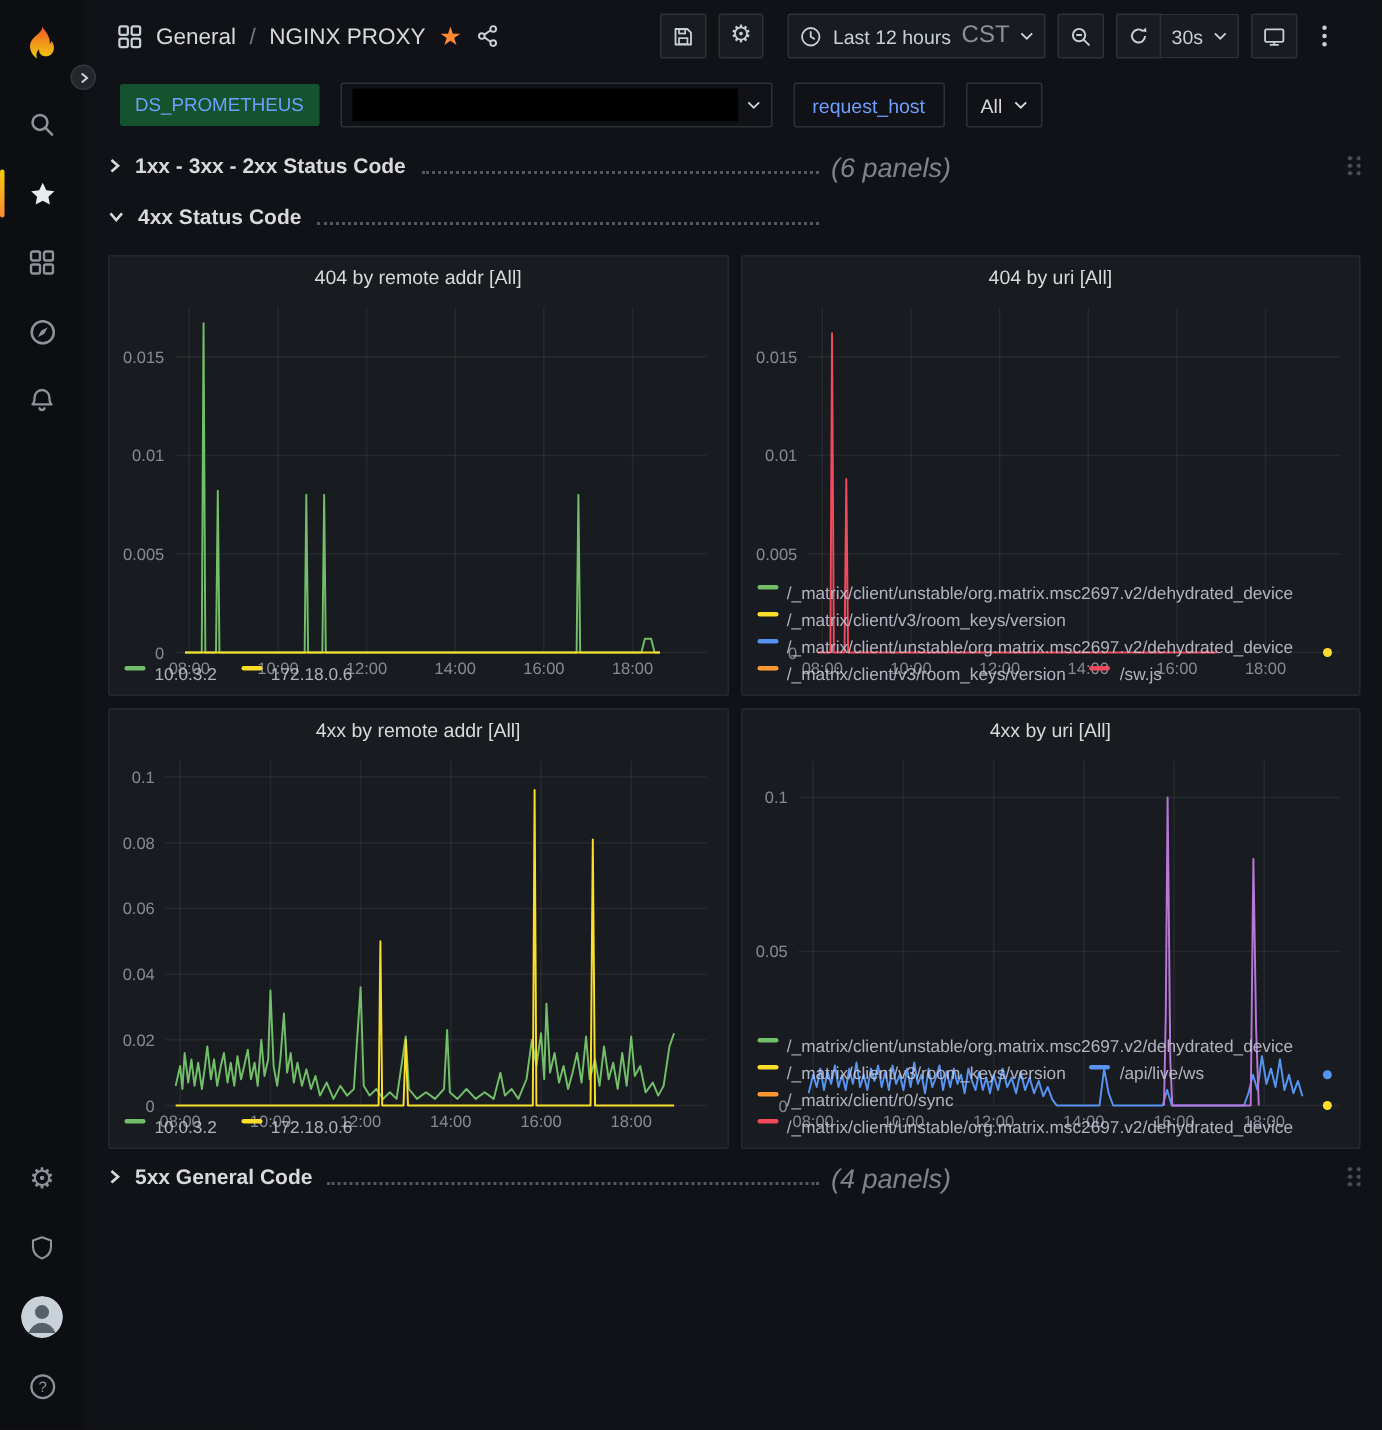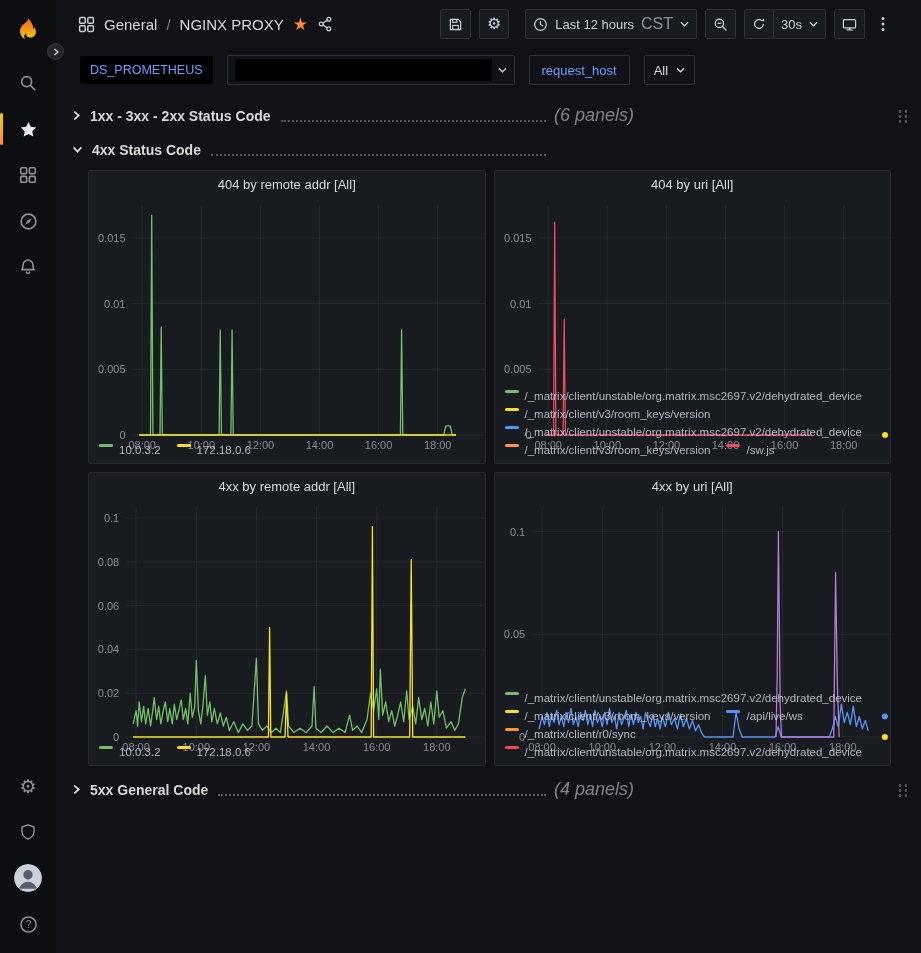--- a/index.html
+++ b/index.html
@@ -29,37 +29,37 @@
   .hdr-right{display:flex;align-items:center;gap:8px;}
   .btn{height:30px;min-width:30px;padding:0 7px;border:1px solid #2c3235;background:#181b1f;border-radius:2px;display:inline-flex;align-items:center;justify-content:center;gap:7px;color:#c7d0d9;font-size:13px;cursor:pointer;white-space:nowrap;}
   .btn .dim{color:rgba(204,204,220,0.65);font-size:16px;}
   .btn-group{display:inline-flex;}
   .btn-group .btn:first-child{border-radius:2px 0 0 2px;}
   .btn-group .btn:last-child{border-radius:0 2px 2px 0;border-left:0;}
   .kebab{border:0;background:transparent;min-width:20px;padding:0 2px;}
 
   
   .vars{display:flex;align-items:center;gap:14px;padding:7px 12px 9px 24px;flex:0 0 auto;}
-  .var-label{color:#6e9fff;font-size:12.5px;font-weight:500;padding:7px 10px;background:#000000;border-radius:2px;cursor:pointer;}
+  .var-label{color:#6e9fff;font-size:12.5px;font-weight:500;padding:7px 10px;background:#14532d;border-radius:2px;cursor:pointer;}
   .var-select{height:30px;width:288px;border:1px solid #2c3235;background:#111217;border-radius:2px;display:flex;align-items:center;padding:0 7px;gap:6px;cursor:pointer;}
   .redacted{flex:1;height:22px;background:#000;}
   .var-btn{height:30px;border:1px solid #2c3235;background:#111217;border-radius:2px;display:inline-flex;align-items:center;padding:0 12px;font-size:13px;color:#6e9fff;cursor:pointer;}
   .var-all{color:#d8d9da;gap:8px;padding:0 9px;}
 
   
   .content{flex:1;padding:2px 14px 0 16px;overflow:hidden;}
-  .row-header{display:flex;align-items:center;height:27px;margin:6px 0 7px;cursor:pointer;}
+  .row-header{display:flex;align-items:flex-start;height:27px;margin:6px 0 7px;cursor:pointer;}
   .row-left{display:flex;align-items:center;width:482px;min-width:0;}
   .chev{color:#d8d9da;display:flex;align-items:center;margin-right:9px;flex:0 0 auto;}
   .row-title{font-size:14px;font-weight:700;color:#d8d9da;white-space:nowrap;}
   .leader-dots{flex:1;height:0;border-bottom:2px dotted #53575e;margin:10px 8px 0 10px;}
   .row-count{font-size:18px;font-style:italic;color:rgba(204,204,220,0.6);white-space:nowrap;}
   .drag{margin-left:auto;width:11px;height:15px;background-image:radial-gradient(circle,#4c5058 1.3px,transparent 1.6px);background-size:6px 5px;background-position:1px 1px;cursor:grab;flex:0 0 auto;}
 
-  .panels{display:grid;grid-template-columns:1fr 1fr;gap:8px;margin:2px 16px 10px;}
+  .panels{display:grid;grid-template-columns:1fr 1fr;gap:8px;margin:2px 0 10px;}
   .panel{height:294px;background:#181b1f;border:1px solid #25282d;border-radius:2px;display:flex;flex-direction:column;overflow:hidden;}
   .panel-title{flex:0 0 26px;display:flex;align-items:center;justify-content:center;font-size:13px;font-weight:500;color:#d8d9da;cursor:pointer;}
   .chart{flex:1 1 auto;min-height:0;}
   .chart svg{display:block;}
   .grid{stroke:rgba(204,204,220,0.08);stroke-width:1;}
   .tick{fill:rgba(204,204,220,0.62);font:11px "Liberation Sans",sans-serif;}
   .legend{flex:0 0 auto;max-height:84px;overflow:hidden;display:flex;flex-wrap:wrap;align-content:flex-start;column-gap:16px;row-gap:6px;padding:1px 8px 7px 10px;font-size:11.5px;color:rgba(204,204,220,0.85);}
   .legend-item{display:inline-flex;align-items:flex-start;gap:6px;cursor:pointer;white-space:nowrap;}
   .swatch{display:inline-block;width:14px;height:3px;border-radius:2px;flex:0 0 auto;}
 

